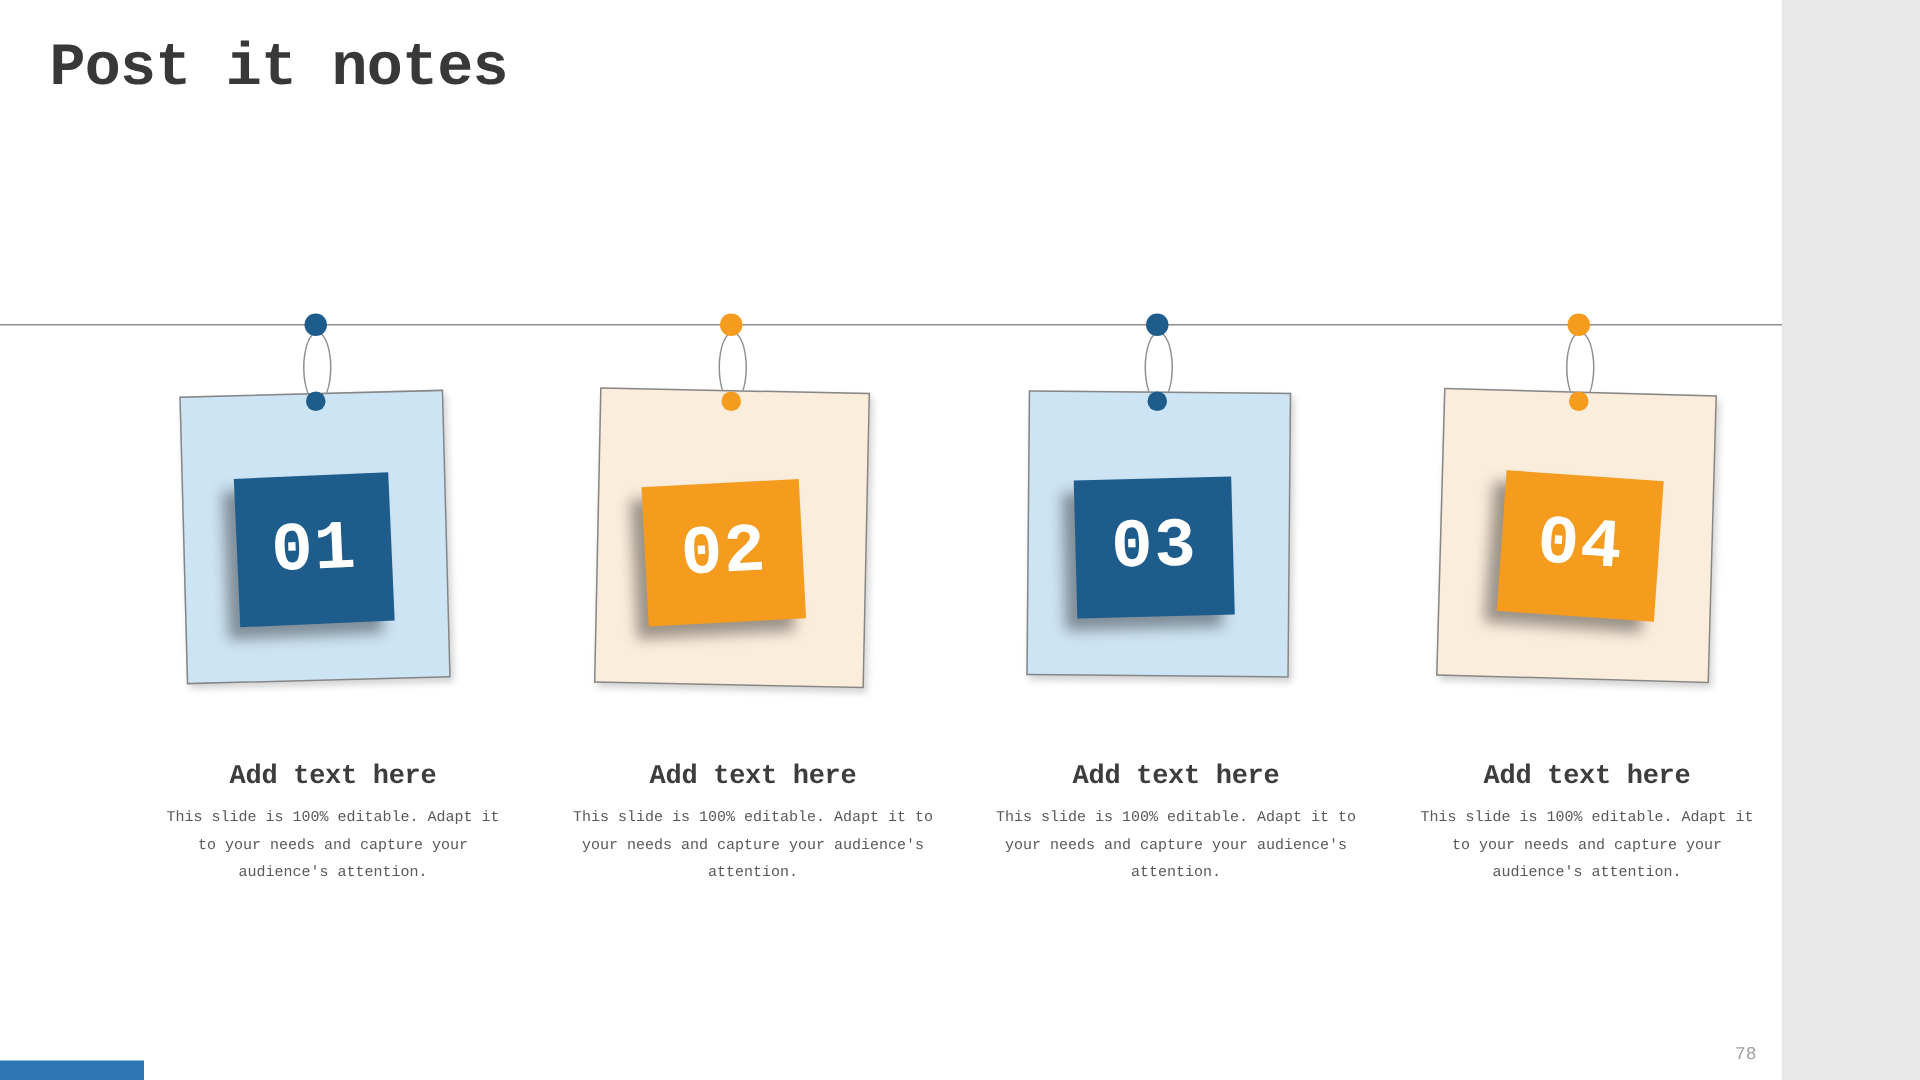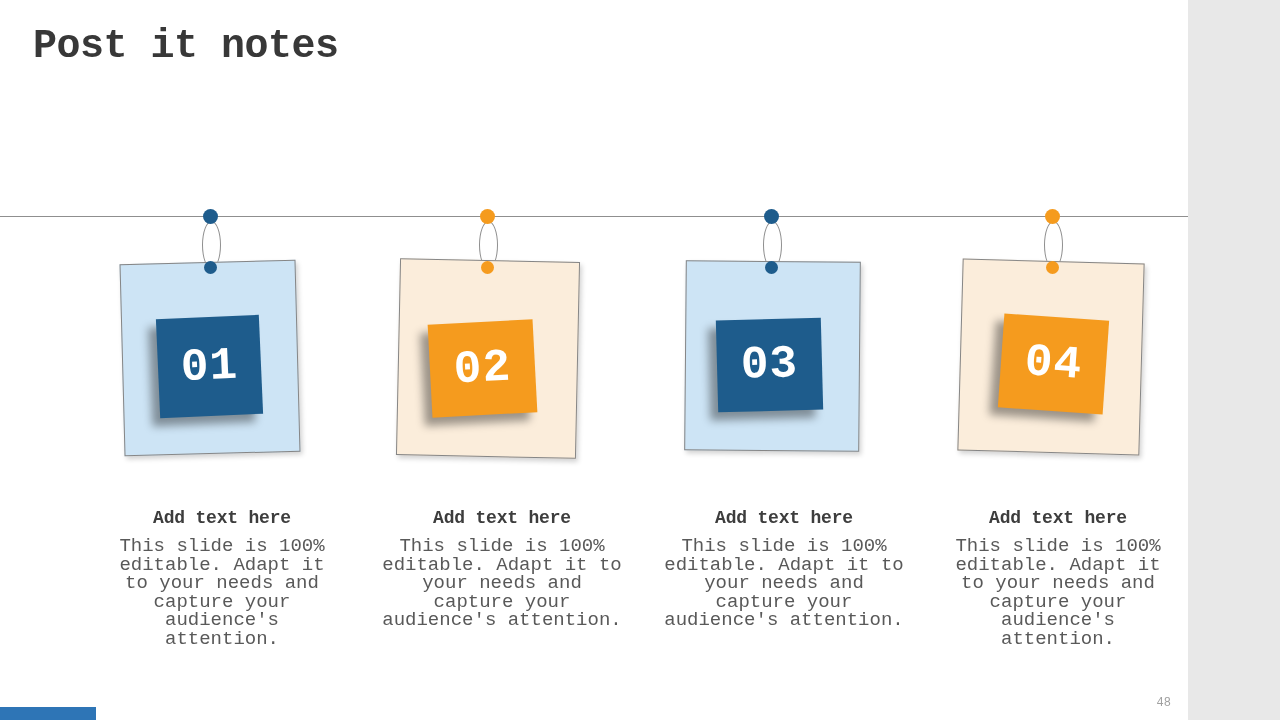--- a/index.html
+++ b/index.html
@@ -40,21 +40,21 @@
   .theme-blue .note-paper{background:var(--blue-light);}
   .theme-blue .pin-dot,.theme-blue .num-square{background:var(--blue-dark);}
   .theme-orange .note-paper{background:var(--cream);}
   .theme-orange .pin-dot,.theme-orange .num-square{background:var(--orange);}
   
   .text-block{position:absolute;top:496px;text-align:center;z-index:5;}
   .text-block h3{
     margin:12px 0 9px 0;font-size:18px;font-weight:700;color:var(--heading-text);letter-spacing:-0.2px;
   }
   .text-block p{
-    margin:0;font-size:19px;line-height:18.5px;color:var(--body-text);
+    margin:0;font-size:10px;line-height:18.5px;color:var(--body-text);
   }
   
   .accent-bar{
     position:absolute;left:0;bottom:0;width:96px;height:13px;
     background:var(--accent-bar);z-index:6;
   }
   .page-number{
     position:absolute;right:17px;top:696px;font-size:12px;color:#a0a0a0;z-index:6;
   }
   
@@ -137,15 +137,15 @@
     <div class="num-square">
       <span>04</span>
     </div>
     <div class="text-block">
       <h3>Add text here</h3>
       <p>This slide is 100% editable. Adapt it to your needs and capture your audience's attention.</p>
     </div>
   </div>
 
   <div class="accent-bar"></div>
-  <div class="page-number">48</div>
+  <div class="page-number">78</div>
 
 </div>
 
 </body></html>

